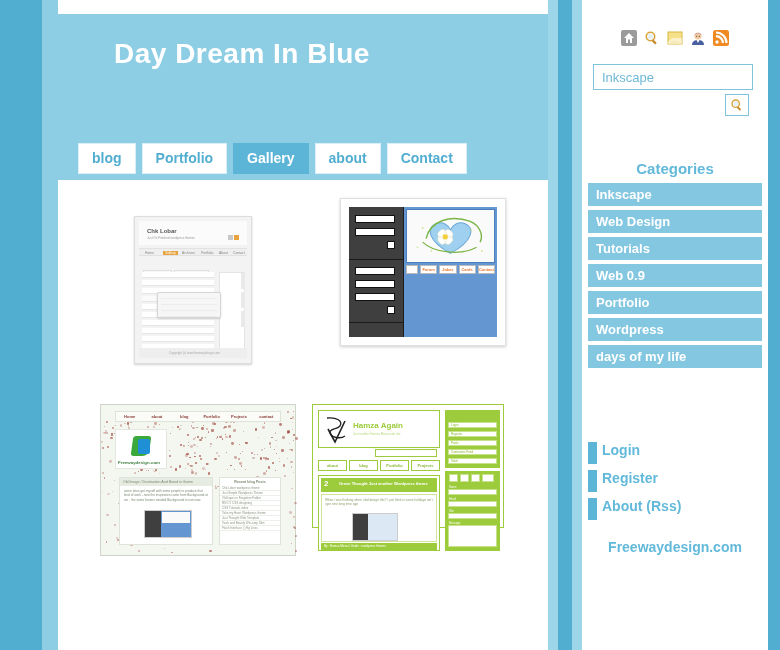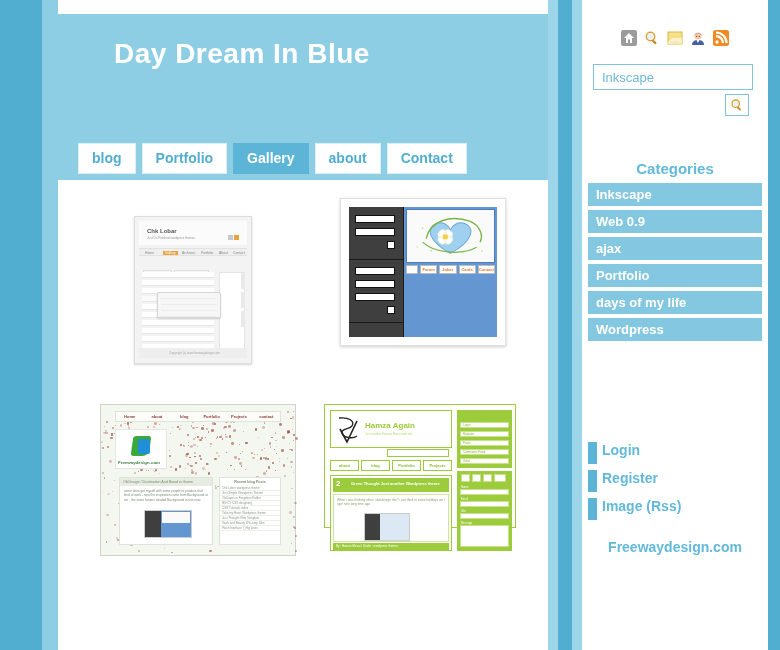--- a/index.html
+++ b/index.html
@@ -119,21 +119,21 @@
   .t3 .t3-panel .mini { position:absolute; left:24px; top:32px; width:48px; height:28px; border:1px solid #ccc; }
   .t3 .t3-panel .mini .sb { position:absolute; left:0; top:0; width:16px; bottom:0; background:#3f3f3f; }
   .t3 .t3-panel .mini .mn { position:absolute; left:16px; top:0; right:0; bottom:0; background:#6496d1; }
   .t3 .t3-panel .mini .mn .lg { position:absolute; left:1px; top:1px; right:1px; height:11px; background:#fafafa; }
   .t3 .t3-right { position:absolute; left:118px; top:72px; width:62px; height:68px; background:#fff; border:1px solid #dfe4da; }
   .t3 .t3-right .hd { font-size:3.6px; font-weight:bold; color:#7a8a72; text-align:center; padding:2px 0; }
   .t3 .t3-right .li { height:5px; border-bottom:1px solid #edf0ea; font-size:3px; color:#8a9683; padding-left:2px; line-height:5px; }
   .t3 .fleck { position:absolute; border-radius:50%; background:#9a3b30; opacity:.55; }
 
   
-  .t4 { left:266px; top:224px; width:192px; height:124px; background:#ffffff; border:1px solid #9ccb3b; }
+  .t4 { left:254px; top:224px; width:192px; height:124px; background:#ffffff; border:1px solid #9ccb3b; }
   .t4 .hdr { position:absolute; left:5px; top:5px; width:122px; height:38px; background:#fff; border:1px solid #9ccb3b; }
   .t4 .hdr .ttl { position:absolute; left:34px; top:10px; font-size:8px; font-weight:bold; color:#9ccb3b; }
   .t4 .hdr .sub { position:absolute; left:34px; top:21px; font-size:3px; color:#b9d97a; }
   .t4 .hdr .mark { position:absolute; left:4px; top:4px; width:26px; height:30px; }
   .t4 .srch { position:absolute; left:62px; top:44px; width:62px; height:8px; background:#fff; border:1px solid #9ccb3b; }
   .t4 .navs { position:absolute; left:5px; top:55px; width:122px; height:11px; display:flex; gap:2px; }
   .t4 .navs span { flex:1; border:1px solid #9ccb3b; background:#fff; font-size:4px; font-weight:bold; color:#8ab832; text-align:center; line-height:9px; }
   .t4 .post { position:absolute; left:5px; top:70px; width:122px; height:76px; border:1px solid #9ccb3b; background:#fff; }
   .t4 .post .ph { position:absolute; left:2px; top:2px; right:2px; height:14px; background:#9ccb3b; }
   .t4 .post .ph .num { position:absolute; left:3px; top:1px; font-size:8px; font-weight:bold; color:#fff; }
@@ -791,39 +791,40 @@
         <path d="M3 3.6 A9.4 9.4 0 0 1 12.4 13 H14.6 A11.6 11.6 0 0 0 3 1.4 Z" fill="#ffffff"></path>
       </svg>
     </span>
   </div>
 
   <input class="search-box" type="text" value="Inkscape" style="">
 
   <div class="side-h cat-h">Categories</div>
   <div class="cat-list" id="cat-list">
       <div class="cat-item">Inkscape</div>
+      <div class="cat-item">Web Design</div>
+      <div class="cat-item">Tutorials</div>
       <div class="cat-item">Web 0.9</div>
-      <div class="cat-item">ajax</div>
       <div class="cat-item">Portfolio</div>
+      <div class="cat-item">Wordpress</div>
       <div class="cat-item">days of my life</div>
-      <div class="cat-item">Wordpress</div>
     </div>
 
   <div class="meta-list" id="meta-list">
       <div class="meta-item">
         <span class="bullet"></span>
         <span class="lbl">Login</span>
       </div>
       <div class="meta-item">
         <span class="bullet"></span>
         <span class="lbl">Register</span>
       </div>
       <div class="meta-item">
         <span class="bullet"></span>
-        <span class="lbl">Image (Rss)</span>
+        <span class="lbl">About (Rss)</span>
       </div>
     </div>
 
   <div class="side-foot">Freewaydesign.com</div>
 </div>
 
 <div class="search-btn">
   <svg viewBox="0 0 16 16" width="14" height="14">
     <circle cx="6.5" cy="6.5" r="4.2" fill="#ffffff" stroke="#d9a33c" stroke-width="1.6"></circle>
     <circle cx="6.5" cy="6.5" r="2.8" fill="#e3f0f7"></circle>

